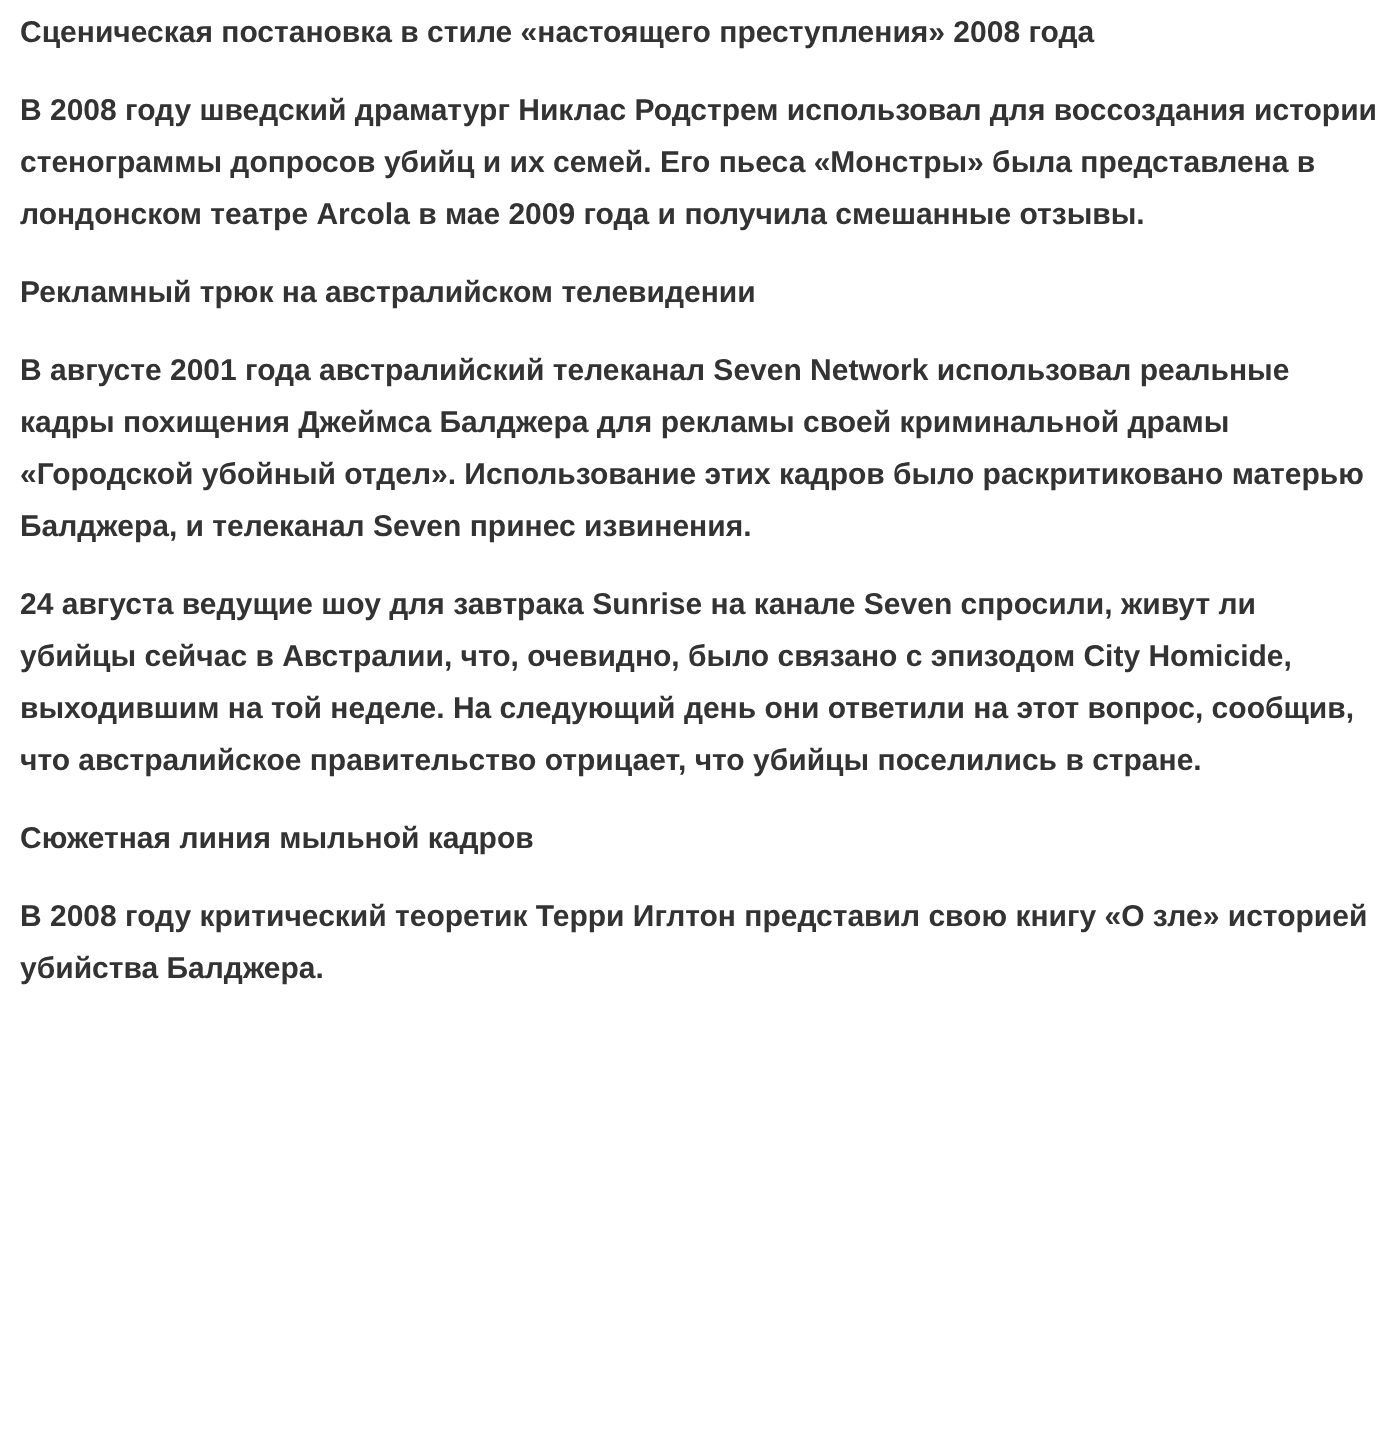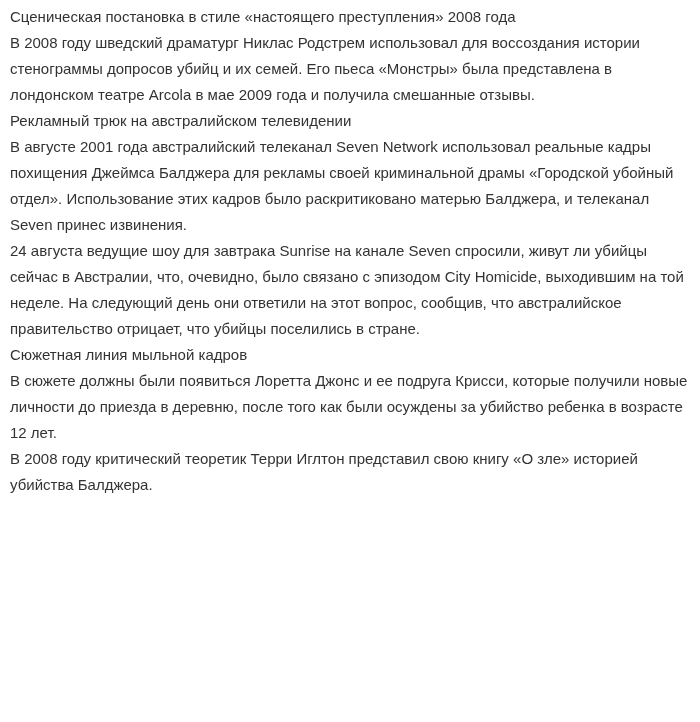--- a/index.html
+++ b/index.html
@@ -16,23 +16,23 @@
     font-family: "Liberation Sans", "DejaVu Sans", sans-serif;
     font-size: 15px;
     line-height: 26px;
     color: #333333;
     -webkit-font-smoothing: antialiased;
   }
   main {
     width: 680px;
   }
   .h, p {
-    margin: 0 0;
+    margin: 13px 0;
     font-size: 15px;
-    font-weight: 400;
+    font-weight: 700;
     line-height: 26px;
     color: #333333;
   }
   main section:first-of-type .h:first-child {
     margin-top: 0;
   }
 </style>
 </head>
 <body>
 
@@ -44,20 +44,19 @@
   </section>
 
   <section>
     <div class="h">Рекламный трюк на австралийском телевидении</div>
     <p>В августе 2001 года австралийский телеканал Seven Network использовал реальные кадры похищения Джеймса Балджера для рекламы своей криминальной драмы «Городской убойный отдел». Использование этих кадров было раскритиковано матерью Балджера, и телеканал Seven принес извинения.</p>
     <p>24 августа ведущие шоу для завтрака Sunrise на канале Seven спросили, живут ли убийцы сейчас в Австралии, что, очевидно, было связано с эпизодом City Homicide, выходившим на той неделе. На следующий день они ответили на этот вопрос, сообщив, что австралийское правительство отрицает, что убийцы поселились в стране.</p>
   </section>
 
   <section>
     <div class="h">Сюжетная линия мыльной кадров</div>
-    <p>В сюжете должны были появиться Лоретта Джонс и ее подруга Крисси, которые получили новые личности до приезда в деревню, после того как были осуждены за убийство ребенка в возрасте 12 лет.</p>
   </section>
 
   <section>
     <p>В 2008 году критический теоретик Терри Иглтон представил свою книгу «О зле» историей убийства Балджера.</p>
   </section>
 
 </main>
 
 </body></html>

